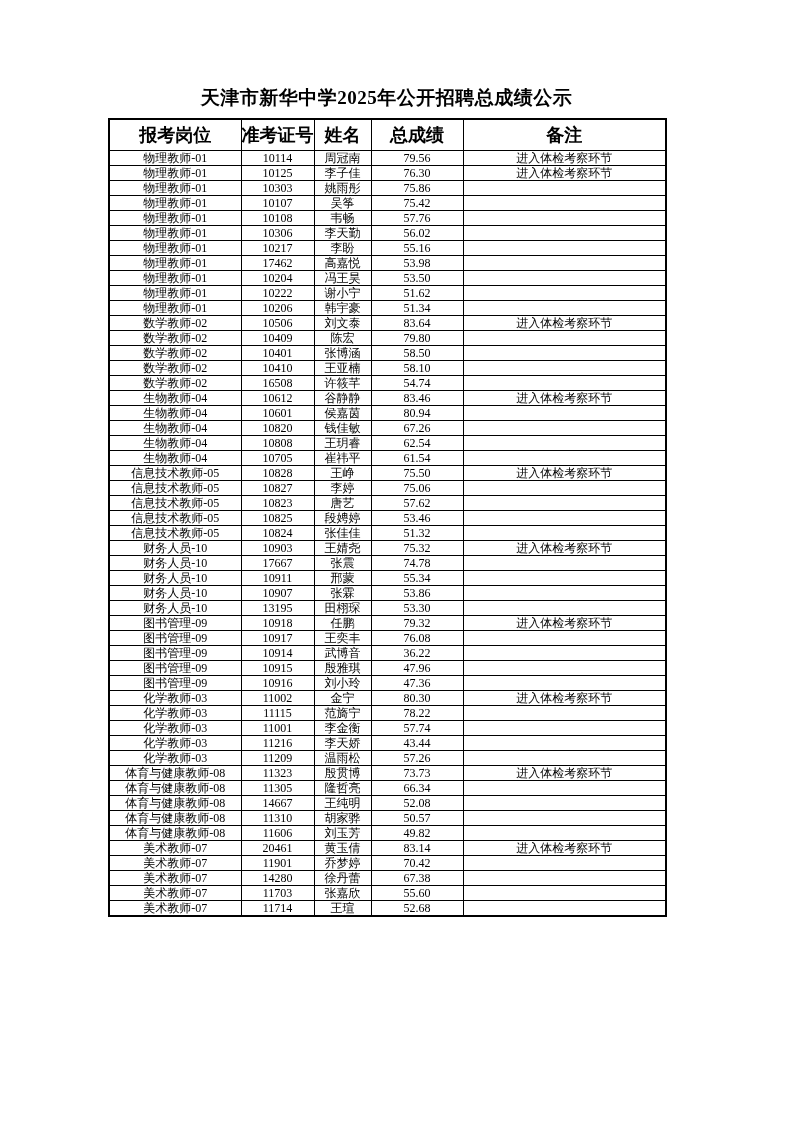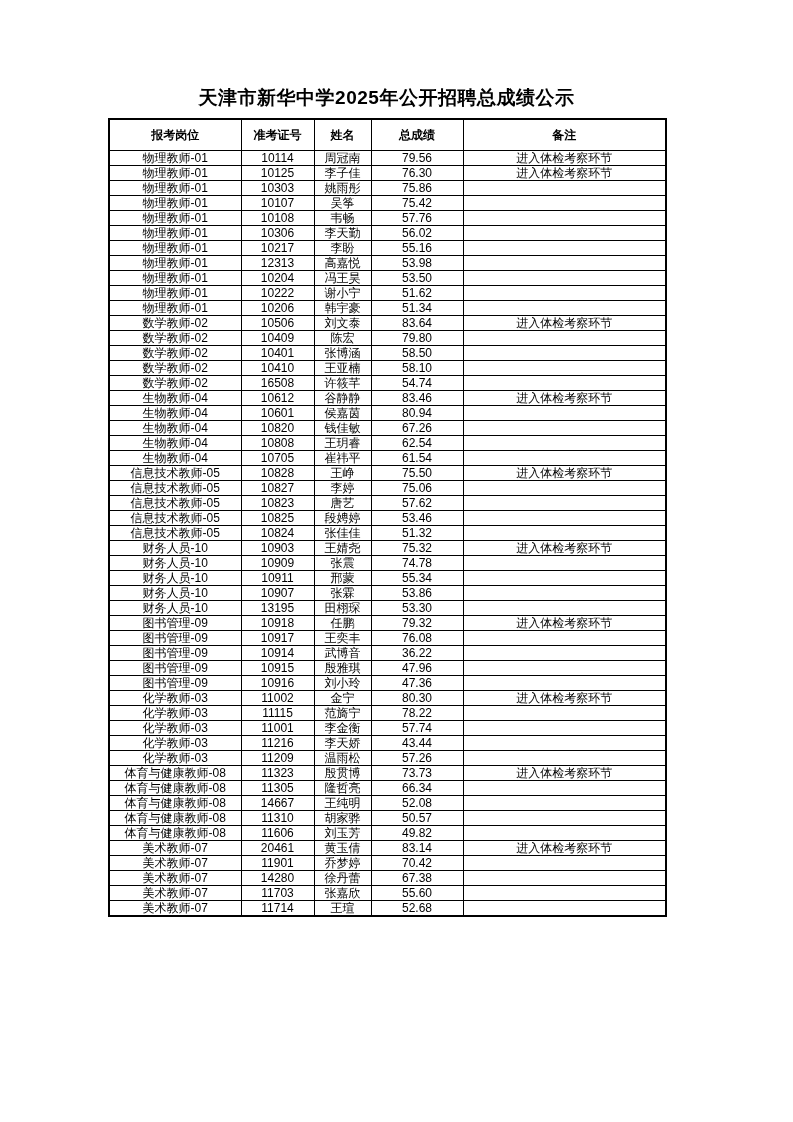--- a/index.html
+++ b/index.html
@@ -5,21 +5,21 @@
   html, body {
     margin: 0;
     padding: 0;
     background: #ffffff;
   }
   .page {
     position: relative;
     width: 793px;
     height: 1122px;
     background: #ffffff;
-    font-family: Liberation Sans, sans-serif;
+    font-family: Liberation Serif, serif;
     color: #000000;
     overflow: hidden;
   }
   .doc-title {
     position: absolute;
     left: 108px;
     top: 85px;
     width: 557px;
     text-align: center;
     font-size: 19px;
@@ -40,21 +40,21 @@
   table.results td {
     border: 1px solid #000000;
     padding: 0;
     text-align: center;
     vertical-align: middle;
     overflow: hidden;
     white-space: nowrap;
   }
   table.results th {
     height: 30px;
-    font-size: 12px;
+    font-size: 18px;
     font-weight: bold;
   }
   table.results td {
     height: 14px;
     line-height: 14px;
     font-size: 12px;
     font-weight: normal;
   }
   col.c-position { width: 132px; }
   col.c-examno   { width: 73px; }
@@ -130,21 +130,21 @@
         </tr>
         <tr>
           <td>物理教师-01</td>
           <td>10217</td>
           <td>李盼</td>
           <td>55.16</td>
           <td></td>
         </tr>
         <tr>
           <td>物理教师-01</td>
-          <td>12313</td>
+          <td>17462</td>
           <td>高嘉悦</td>
           <td>53.98</td>
           <td></td>
         </tr>
         <tr>
           <td>物理教师-01</td>
           <td>10204</td>
           <td>冯王昊</td>
           <td>53.50</td>
           <td></td>
@@ -270,21 +270,21 @@
         </tr>
         <tr>
           <td>财务人员-10</td>
           <td>10903</td>
           <td>王婧尧</td>
           <td>75.32</td>
           <td>进入体检考察环节</td>
         </tr>
         <tr>
           <td>财务人员-10</td>
-          <td>10909</td>
+          <td>17667</td>
           <td>张震</td>
           <td>74.78</td>
           <td></td>
         </tr>
         <tr>
           <td>财务人员-10</td>
           <td>10911</td>
           <td>邢蒙</td>
           <td>55.34</td>
           <td></td>

